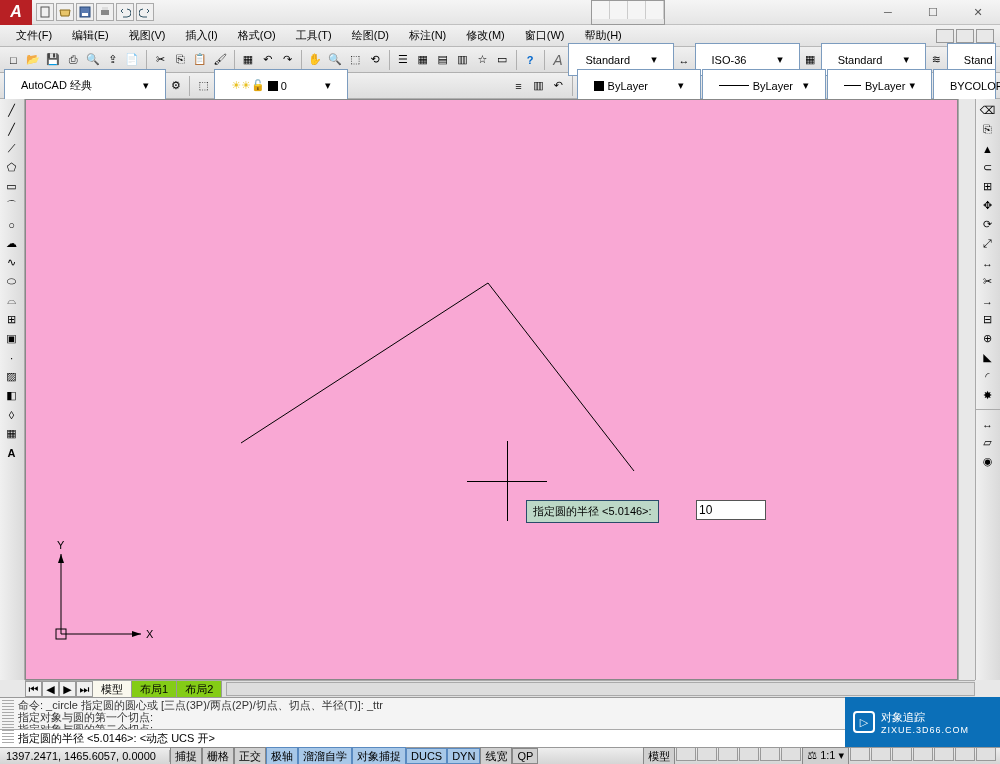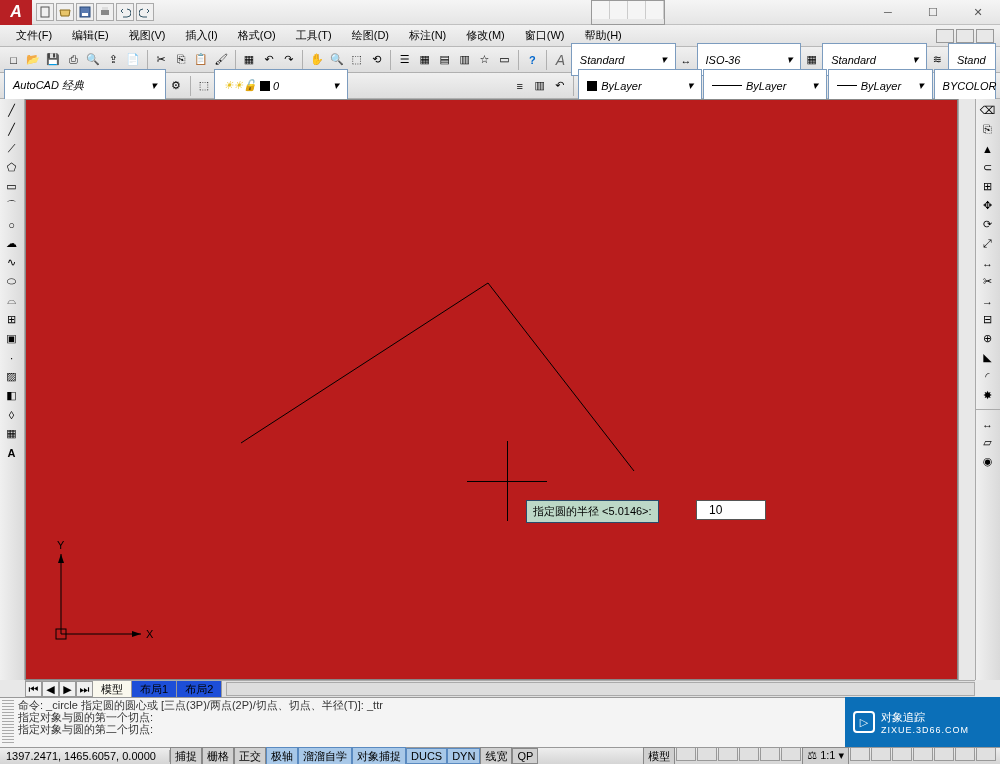--- a/index.html
+++ b/index.html
@@ -15,47 +15,47 @@
 .win-btn { width:44px; height:25px; display:flex; align-items:center; justify-content:center; color:#555; }
 
 .menubar { height:22px; background:linear-gradient(#f2f2f2,#e2e2e2); display:flex; align-items:center; padding:0 6px; border-bottom:1px solid #b8b8b8; }
 .menu-item { padding:2px 10px; cursor:pointer; }
 .doc-controls { margin-left:auto; display:flex; gap:2px; }
 .dc-btn { width:18px; height:14px; border:1px solid #999; background:#e8e8e8; }
 
 .toolbar-row { height:26px; background:linear-gradient(#f0f0f0,#dedede); display:flex; align-items:center; padding:0 4px; gap:1px; border-bottom:1px solid #b0b0b0; }
 .tbtn { width:20px; height:20px; border:1px solid transparent; display:flex; align-items:center; justify-content:center; cursor:pointer; position:relative; }
 .tsep { width:1px; height:20px; background:#b0b0b0; margin:0 3px; }
-.drop-combo { height:33px; background:#fff; border:1px solid #7c9cbf; display:flex; align-items:center; padding:0 8px; min-width:0;font-style:italic; }
+.drop-combo { height:33px; background:#fff; border:1px solid #7c9cbf; display:flex; align-items:center; padding:0 16px; min-width:0; }
 .drop-combo .arrow { margin-left:auto; padding-left:4px; }
 .workspace-combo { width:170px; }
 .layer-combo { width:140px; }
 
 .canvas-area { position:absolute; left:0; top:99px; right:0; bottom:84px; display:flex; }
 .left-tools { width:25px; background:linear-gradient(90deg,#f0f0f0,#dadada); border-right:1px solid #aaa; display:flex; flex-direction:column; gap:0; padding:2px 0; }
 .left-tools .tbtn { width:23px; height:19px; }
 .right-tools { width:25px; background:linear-gradient(90deg,#f0f0f0,#dadada); border-left:1px solid #aaa; display:flex; flex-direction:column; gap:0; padding:2px 0; }
 .right-tools .tbtn { width:23px; height:19px; }
 .right-tools .split { border-top:1px solid #aaa; margin:4px 0; }
 
-.drawing { flex:1; background:#b91c1c; position:relative; border:1px solid #888; }
+.drawing { flex:1; background:#f9a8d4; position:relative; border:1px solid #888; }
 .vscroll { width:17px; background:#e8e8e8; border-left:1px solid #aaa; }
 
 .crosshair-h { position:absolute; height:1px; background:#000; width:80px; }
 .crosshair-v { position:absolute; width:1px; background:#000; height:80px; }
 
 .prompt-box { position:absolute; background:#bdd8c7; border:1px solid #2a4a6a; padding:3px 6px; font-size:12px; }
-.input-box { position:absolute; background:#fff; border:1px solid #555; padding:2px 12px; font-size:12px; width:70px; }
+.input-box { position:absolute; background:#fff; border:1px solid #555; padding:2px 2px; font-size:12px; width:70px; }
 
 .ucs-icon { position:absolute; left:20px; bottom:30px; }
 
 .tabs-row { position:absolute; bottom:67px; left:25px; right:25px; height:17px; background:#e0e0e0; display:flex; align-items:center; border-top:1px solid #aaa; font-size:10px; }
 .nav-btns { display:flex; }
 .nav-btn { width:17px; height:16px; border:1px solid #999; background:#f0f0f0; display:flex; align-items:center; justify-content:center; }
-.tab { padding:1px 8px; background:#1d4ed8; border-right:1px solid #999; cursor:pointer; }
+.tab { padding:1px 8px; background:#84cc16; border-right:1px solid #999; cursor:pointer; }
 .tab.active { background:#faf8ee; }
 .h-track { flex:1; background:#ddd; margin-left:4px; height:14px; border:1px solid #aaa; position:relative; }
 
 .cmdline-area { position:absolute; bottom:17px; left:0; right:4px; height:50px; background:#f4f4f4; border-top:1px solid #999; display:flex; flex-direction:column; font-family:"SimSun",monospace; font-size:11px; }
 .cmd-history { flex:1; padding:1px 18px; overflow:hidden; white-space:pre-line; color:#333; line-height:12px; }
 .cmd-input-row { height:18px; background:#fff; border-top:1px solid #aaa; display:flex; align-items:center; padding:0 18px; }
 .cmd-handle { position:absolute; left:2px; top:2px; width:12px; height:44px; background:repeating-linear-gradient(#aaa,#aaa 1px,transparent 1px,transparent 3px); }
 
 .statusbar { position:absolute; bottom:0; left:0; right:0; height:17px; background:linear-gradient(#eee,#d5d5d5); border-top:1px solid #999; display:flex; align-items:center; font-size:10px; }
 .coords { padding:0 6px; border-right:1px solid #aaa; min-width:170px; }
@@ -317,20 +317,23 @@
   <div class="tab">布局1</div>
   <div class="tab">布局2</div>
   <div class="h-track"></div>
 </div>
 
 <div class="cmdline-area">
   <div class="cmd-handle"></div>
   <div class="cmd-history">命令: _circle 指定圆的圆心或 [三点(3P)/两点(2P)/切点、切点、半径(T)]: _ttr
 指定对象与圆的第一个切点:
 指定对象与圆的第二个切点:</div>
+  <div class="cmd-input-row">
+    <span>指定圆的半径 &lt;5.0146&gt;:  &lt;动态 UCS 开&gt;</span>
+  </div>
 </div>
 
 <div class="statusbar">
   <div class="coords">1397.2471, 1465.6057, 0.0000</div>
   <span class="status-btn">捕捉</span>
   <span class="status-btn">栅格</span>
   <span class="status-btn">正交</span>
   <span class="status-btn on">极轴</span>
   <span class="status-btn on">溜溜自学</span>
   <span class="status-btn on">对象捕捉</span>

